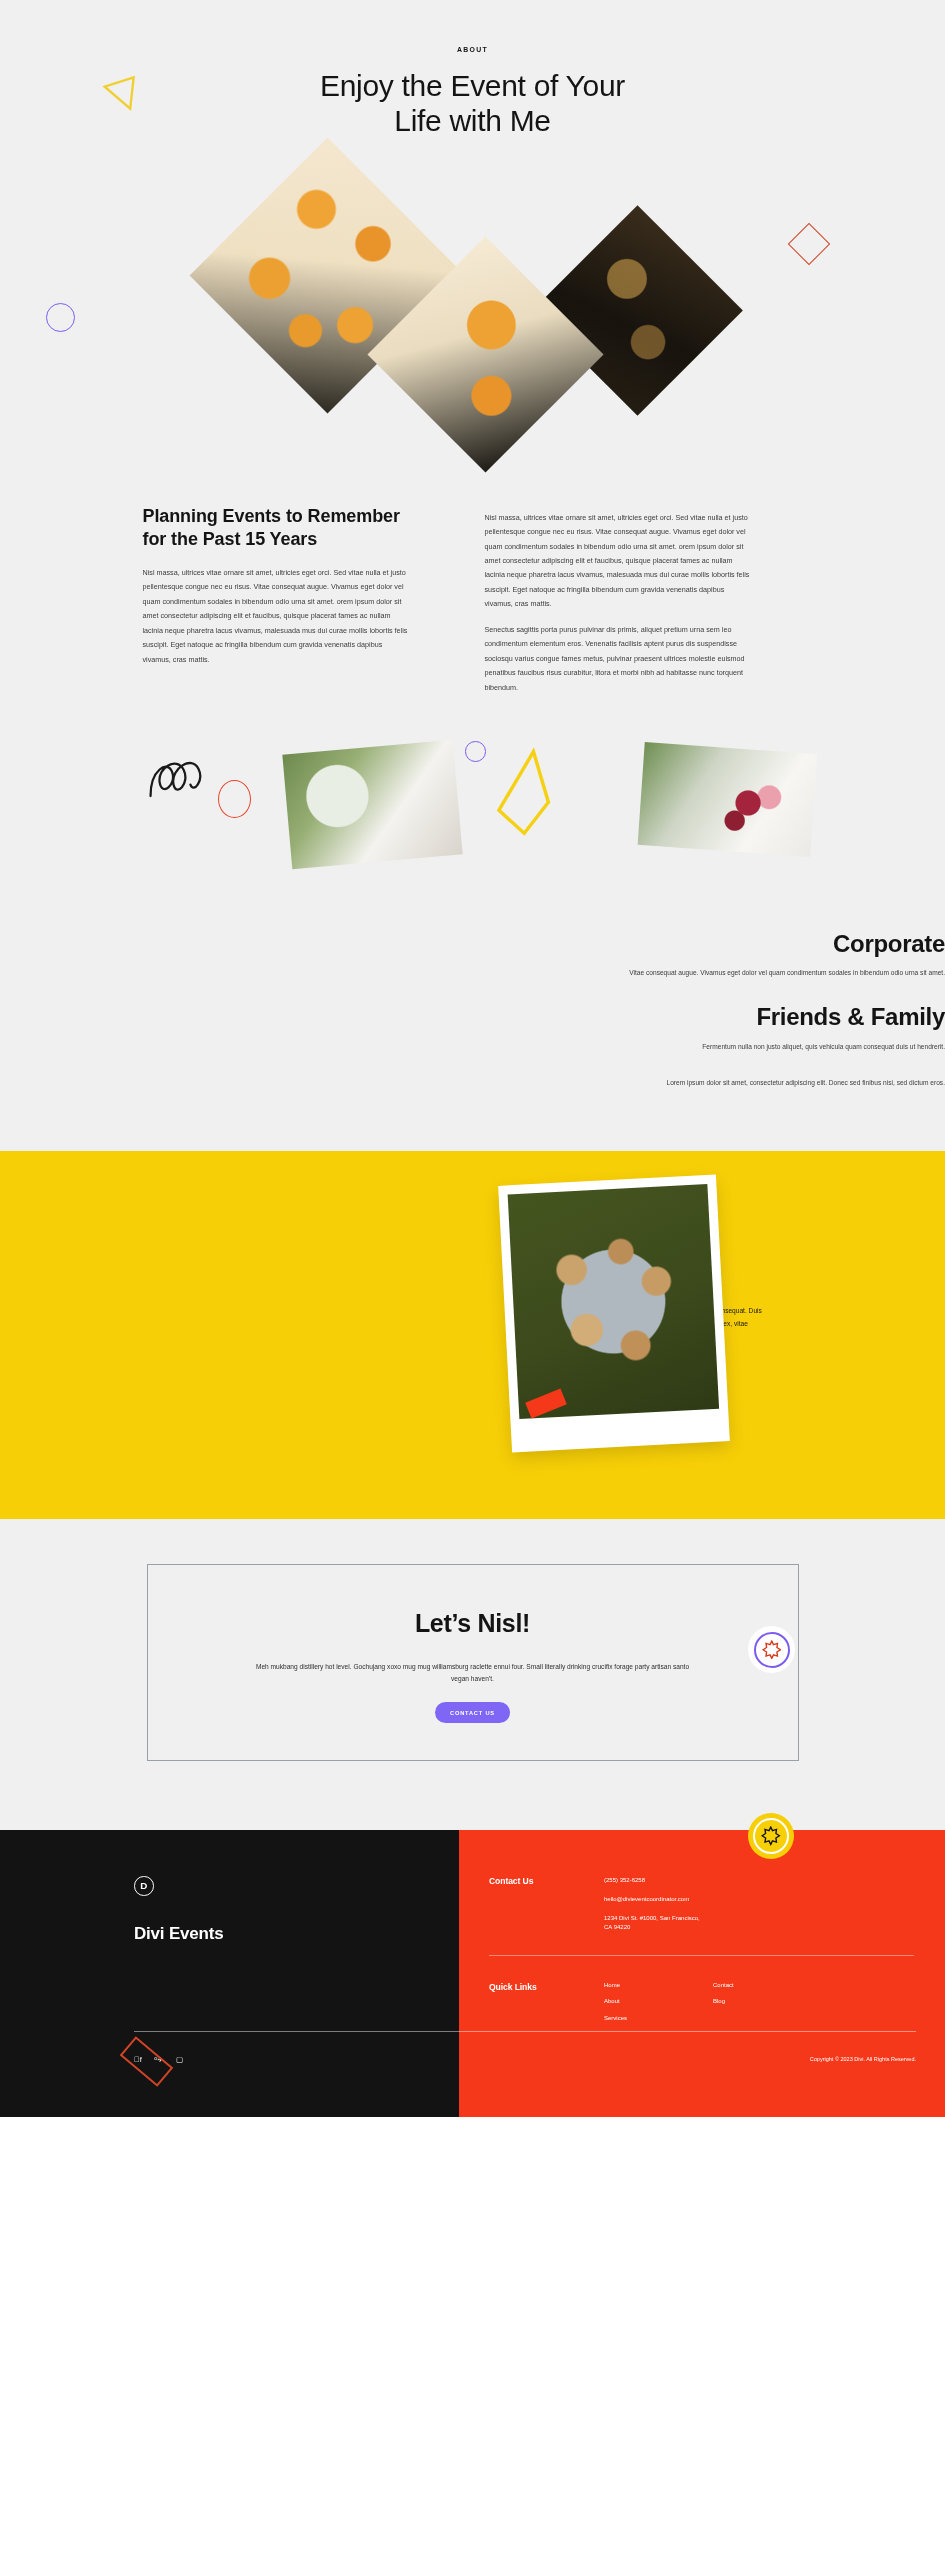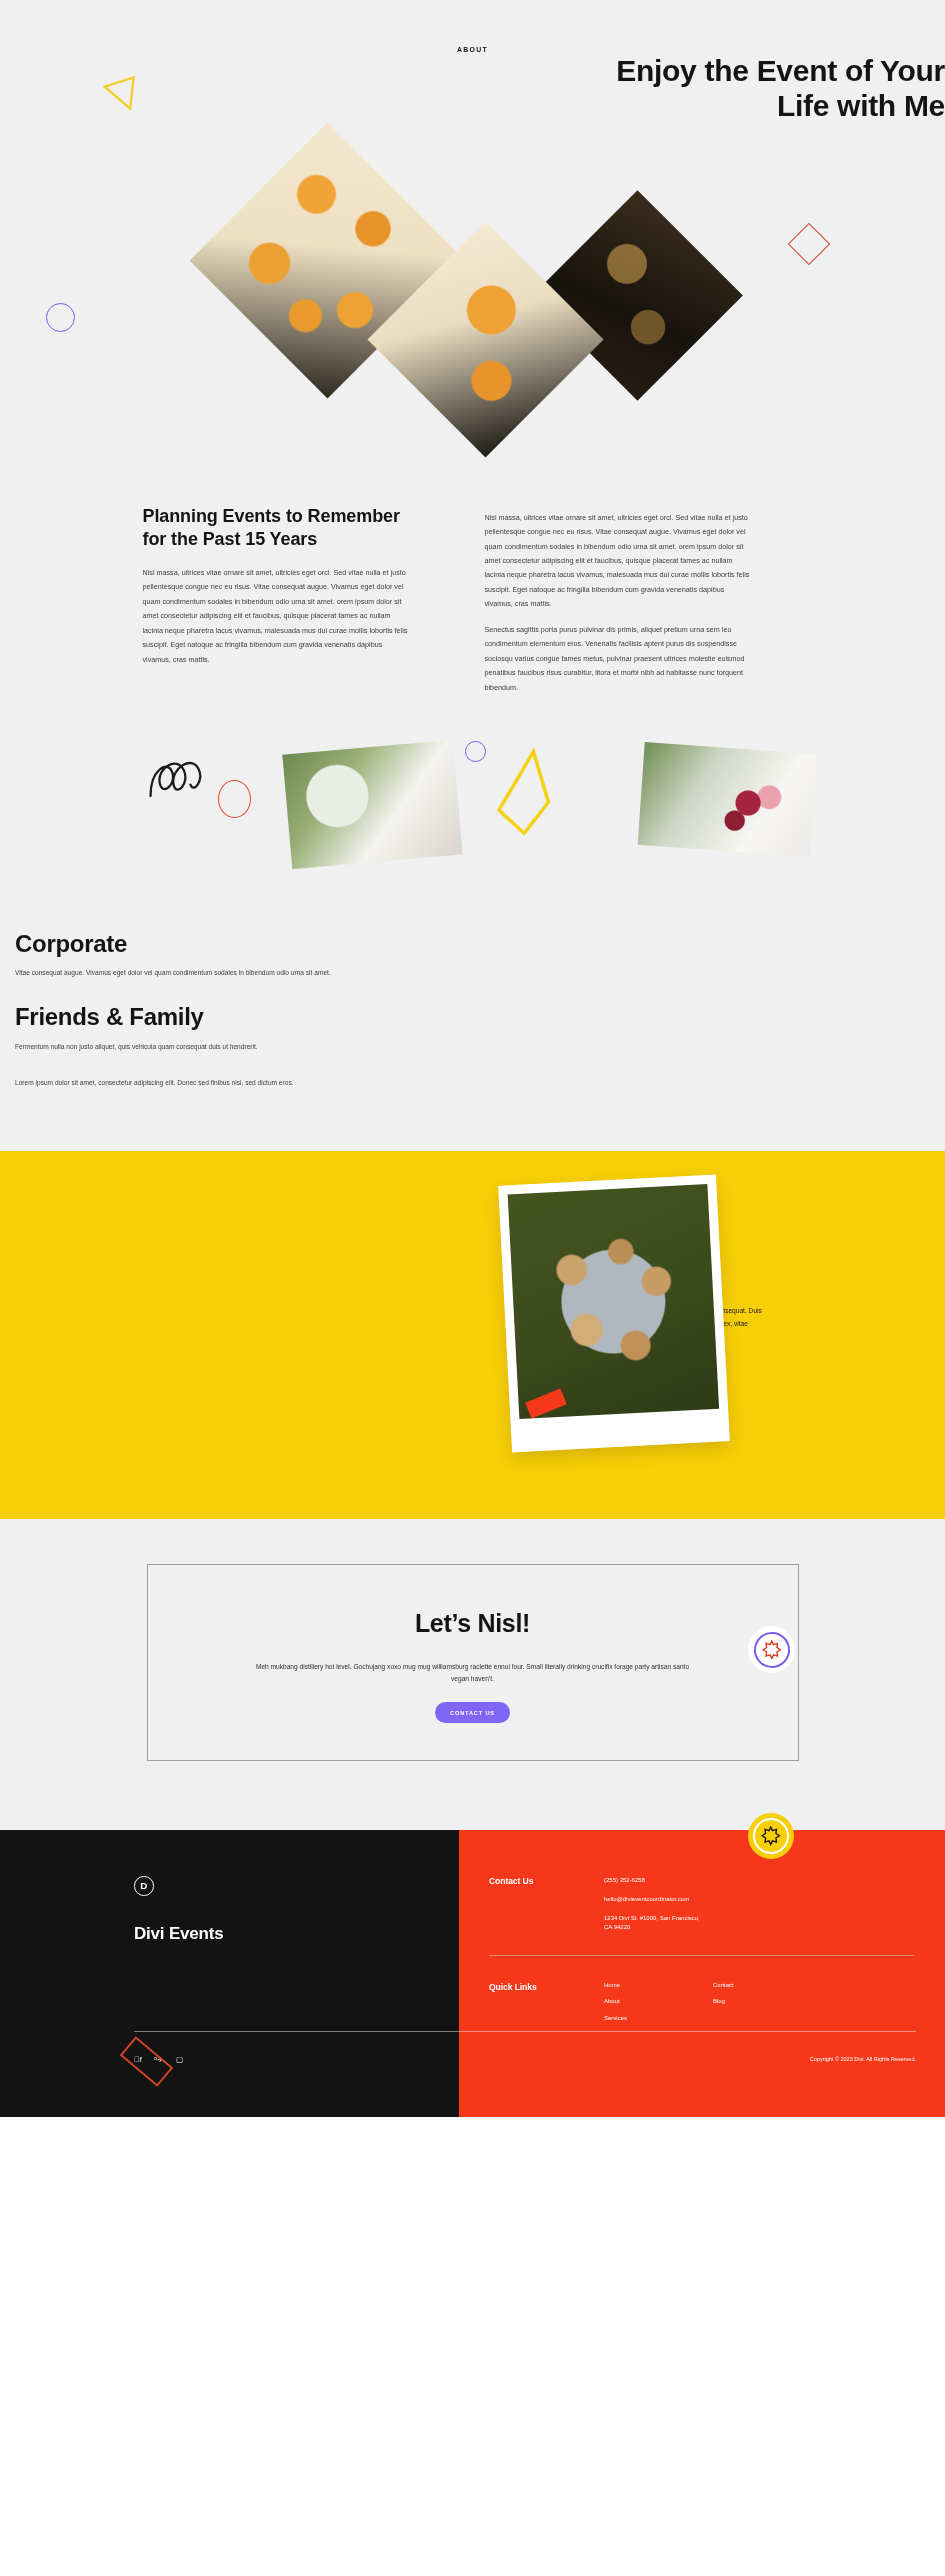--- a/index.html
+++ b/index.html
@@ -20,25 +20,25 @@
   }
   .eyebrow {
     text-align: center;
     font-size: 6.9px;
     letter-spacing: 1.3px;
     font-weight: 700;
     color: #141414;
     text-transform: uppercase;
   }
   .hero-title {
-    text-align: right;
-    margin-top: 0;
+    text-align: center;
+    margin-top: 15px;
     font-size: 30px;
     line-height: 1.18;
-    font-weight: 700;
+    font-weight: 400;
     color: #141414;
     letter-spacing: -0.3px;
   }
 
   
   .deco { position: absolute; pointer-events: none; }
   .tri-yellow {
     left: 100px; top: 75px; width: 36px; height: 36px;
   }
   .circ-purple {
@@ -129,21 +129,21 @@
       radial-gradient(circle at 74% 45%, #eba0ae 0 8%, transparent 9%),
       radial-gradient(circle at 55% 70%, #8e1f33 0 8%, transparent 9%),
       linear-gradient(120deg, #6f8f52 0%, #cfd6c6 35%, #f7f6f3 70%, #eceae6 100%);
   }
   .badge-stamp {
     position: absolute; left: 554px; top: 871px;
     width: 68px; height: 68px;
   }
 
   
-  .services { background: #f0f0f0; padding: 40px 15px 63px; text-align: left; }
+  .services { background: #f0f0f0; padding: 40px 0 63px; text-align: right; }
   .service { margin-bottom: 25px; }
   .service:last-child { margin-bottom: 0; }
   .service-title {
     font-size: 24px; font-weight: 800; color: #141414; letter-spacing: -0.3px;
   }
   .service-desc {
     font-size: 6.6px; color: #3c3c3c; margin-top: 9.2px; line-height: 1.7;
   }
 
   

